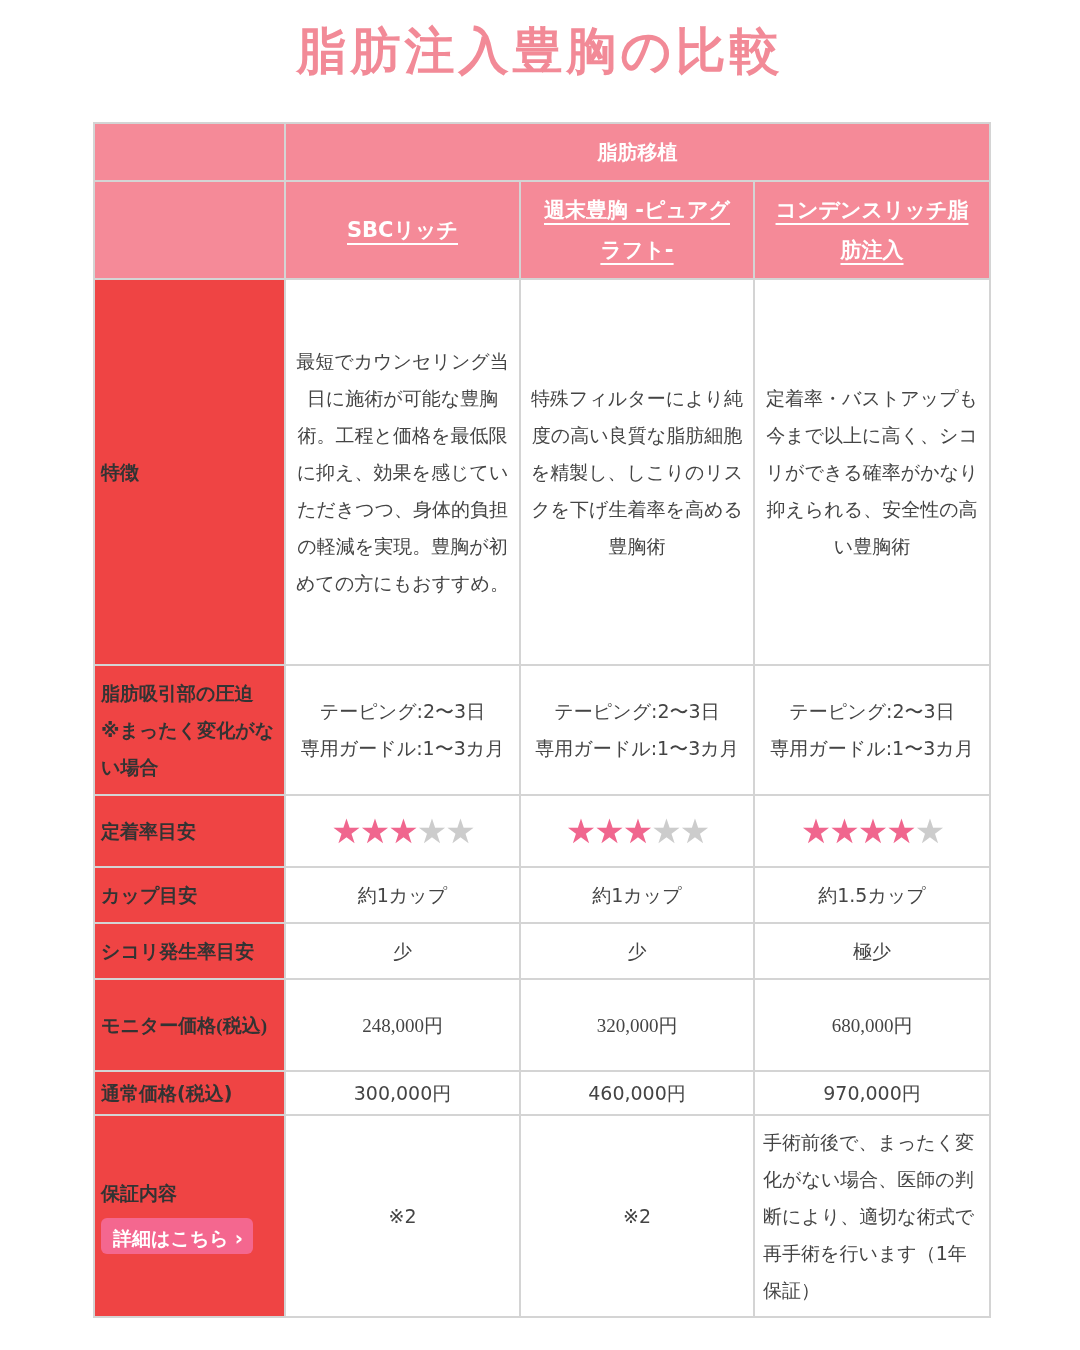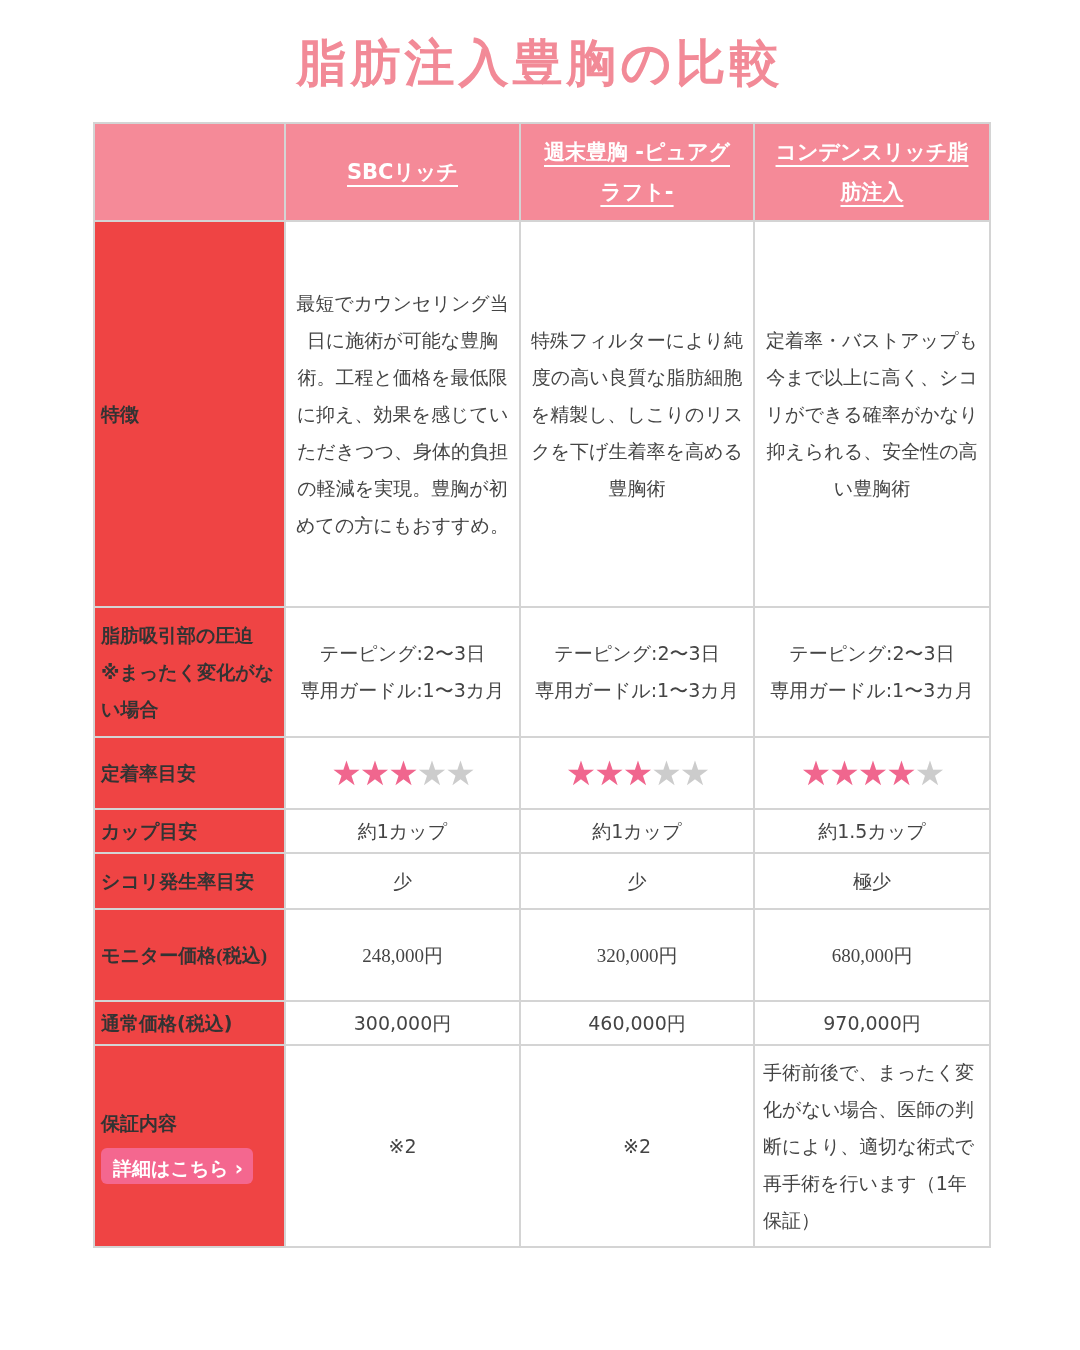--- a/index.html
+++ b/index.html
@@ -1,20 +1,20 @@
 <!DOCTYPE html>
 <html><head>
 <meta charset="utf-8">
 <style>
   * { box-sizing: border-box; margin: 0; padding: 0; }
   html, body { width: 1080px; height: 1350px; background: #ffffff; overflow: hidden; }
   body { font-family: "DejaVu Sans", "Liberation Sans", sans-serif; color: #3a3a3a; }
 
   .title {
-    position: absolute; top: 28px; left: 0; width: 1080px;
+    position: absolute; top: 16px; left: 0; width: 1080px;
     text-align: center; font-size: 50px; font-weight: bold;
     color: #f28a97; letter-spacing: 4px; line-height: 70px;
   }
 
   table.cmp {
     position: absolute; top: 122px; left: 93px;
     width: 896px; border-collapse: collapse; table-layout: fixed;
     font-size: 19px;
   }
   table.cmp td, table.cmp th {
@@ -36,21 +36,21 @@
   }
   .val {
     background: #ffffff; text-align: center; color: #444;
     font-size: 19px; line-height: 37px; padding: 0 8px;
   }
   .val.left { text-align: left; }
 
   .r-feat { height: 386px; }
   .r-press { height: 130px; }
   .r-fix { height: 72px; }
-  .r-cup { height: 44px; }
+  .r-cup { height: 56px; }
   .r-lump { height: 56px; }
   .r-mon { height: 92px; font-family: Liberation Serif, serif; }
   .r-reg { height: 44px; border-radius: 17px; }
   .r-guar { height: 202px; }
 
   .stars { font-size: 34px; letter-spacing: -2px; line-height: 40px; }
   .star-on { color: #f0668e; }
   .star-off { color: #cccccc; }
 
   .detail-btn {
@@ -67,20 +67,24 @@
 <div class="title">脂肪注入豊胸の比較</div>
 
 <table class="cmp">
   <colgroup>
     <col class="c0">
       <col class="c1">
       <col class="c2">
       <col class="c3">
   </colgroup>
   <tbody>
+      <tr class="hdr hdr-top">
+    <td class="hdr"></td>
+    <td class="hdr" colspan="3">脂肪移植</td>
+  </tr>
   <tr class="hdr hdr-sub">
     <td class="hdr"></td>
     <td class="hdr">
       <a>SBCリッチ</a>
     </td>
     <td class="hdr" style="padding:0 14px;">
       <a>週末豊胸 -ピュアグラフト-</a>
     </td>
     <td class="hdr" style="padding:0 14px;">
       <a>コンデンスリッチ脂肪注入</a>

